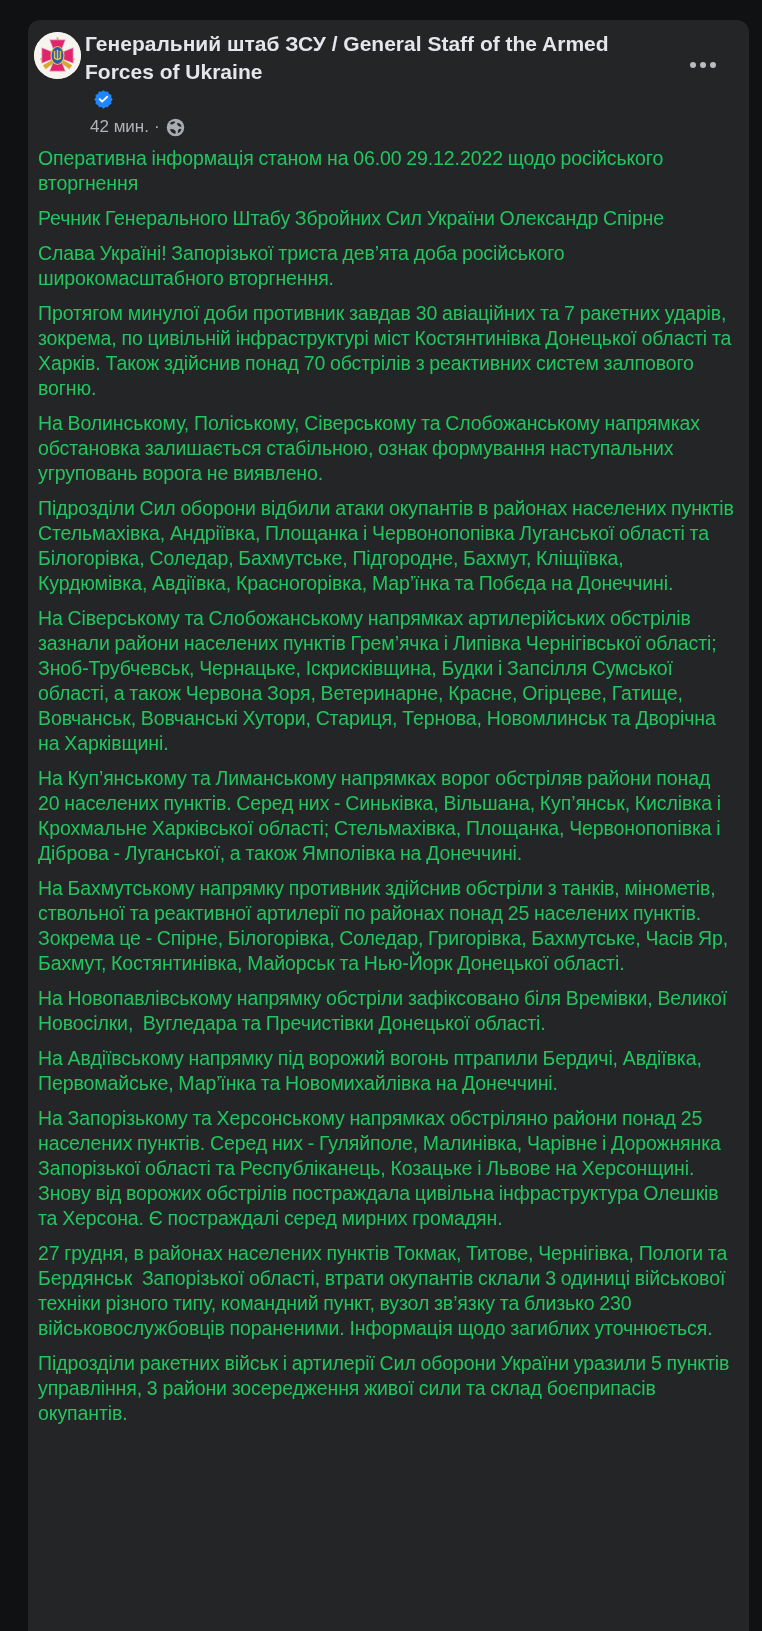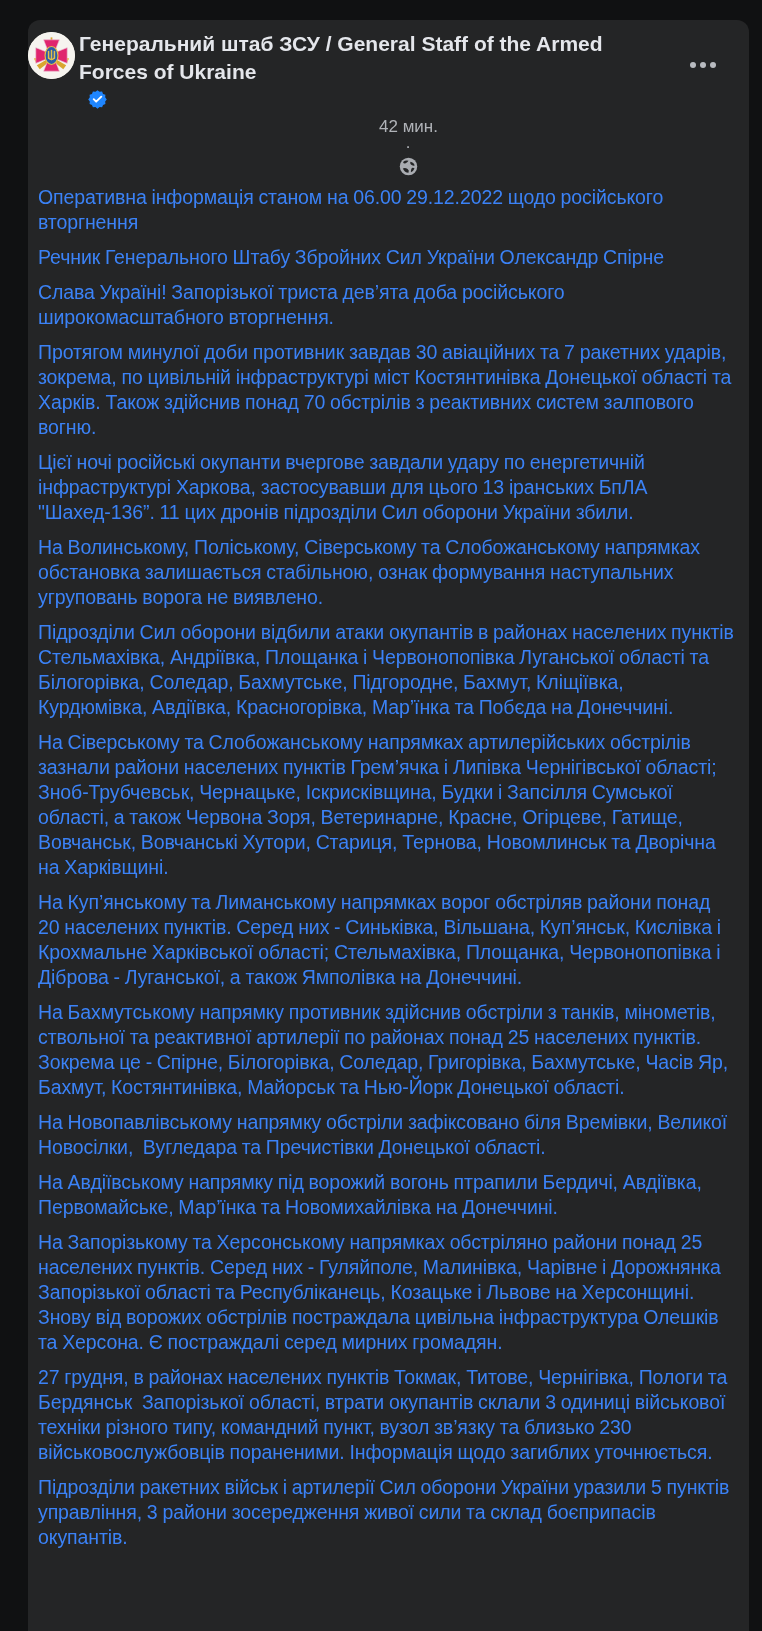--- a/index.html
+++ b/index.html
@@ -14,21 +14,21 @@
   .card {
     position: absolute;
     left: 28px; top: 20px;
     width: 721px; height: 1611px;
     background: #242526;
     border-radius: 12px 12px 0 0;
   }
   .post-header {
     display: flex;
     align-items: flex-start;
-    padding: 10px 16px 0 0;
+    padding: 10px 16px 0 6px;
     position: relative;
   }
   .avatar {
     flex: 0 0 auto;
     width: 47px; height: 47px;
     border-radius: 50%;
     overflow: hidden;
     margin-top: 2px;
     cursor: pointer;
     background: #f6f4ef;
@@ -45,21 +45,20 @@
   }
   .badge-row { margin: 4px 0 0 9px; height: 19px; }
   .verified-badge { display: inline-block; width: 19px; height: 19px; vertical-align: top; }
   .meta-row {
     margin: 8px 0 0 5px;
     display: flex;
     align-items: center;
     color: #b0b3b8;
     font-size: 17px;
     line-height: 20px;
-    flex-direction: column;
   }
   .meta-sep { margin: 0 6px 0 5px; }
   .globe-icon { display: inline-block; width: 19px; height: 19px; }
   .menu-btn {
     position: absolute;
     top: 30px; right: 24px;
     width: 44px; height: 30px;
     background: transparent;
     border: none;
     padding: 0;
@@ -72,21 +71,21 @@
   .menu-btn .dot-g {
     width: 6px; height: 6px;
     border-radius: 50%;
     background: #b8bbc0;
   }
   .post-body {
     padding: 9px 13px 0 10px;
   }
   .post-body p {
     margin: 0 0 10px 0;
-    color: #3b82f6;
+    color: #22c55e;
     font-size: 19.5px;
     line-height: 25px;
     letter-spacing: -0.1px;
     word-spacing: -0.5px;
   }
 </style>
 </head>
 <body>
 
 <div class="page">
@@ -155,21 +154,20 @@
         <span class="dot-g"></span>
         <span class="dot-g"></span>
       </button>
     </header>
 
     <div class="post-body">
         <p>Оперативна інформація станом на 06.00 29.12.2022 щодо російського вторгнення</p>
         <p>Речник Генерального Штабу Збройних Сил України Олександр Спірне</p>
         <p>Слава Україні! Запорізької триста дев’ята доба російського широкомасштабного вторгнення.</p>
         <p>Протягом минулої доби противник завдав 30 авіаційних та 7 ракетних ударів, зокрема, по цивільній інфраструктурі міст Костянтинівка Донецької області та Харків. Також здійснив понад 70 обстрілів з реактивних систем залпового вогню.</p>
-        <p>Цієї ночі російські окупанти вчергове завдали удару по енергетичній інфраструктурі Харкова, застосувавши для цього 13 іранських БпЛА "Шахед-136”. 11 цих дронів підрозділи Сил оборони України збили.</p>
         <p>На Волинському, Поліському, Сіверському та Слобожанському напрямках обстановка залишається стабільною, ознак формування наступальних угруповань ворога не виявлено.</p>
         <p>Підрозділи Сил оборони відбили атаки окупантів в районах населених пунктів Стельмахівка, Андріївка, Площанка і Червонопопівка Луганської області та Білогорівка, Соледар, Бахмутське, Підгородне, Бахмут, Кліщіївка, Курдюмівка, Авдіївка, Красногорівка, Мар’їнка та Побєда на Донеччині.</p>
         <p>На Сіверському та Слобожанському напрямках артилерійських обстрілів зазнали райони населених пунктів Грем’ячка і Липівка Чернігівської області; Зноб-Трубчевськ, Чернацьке, Іскрисківщина, Будки і Запсілля Сумської області, а також Червона Зоря, Ветеринарне, Красне, Огірцеве, Гатище, Вовчанськ, Вовчанські Хутори, Стариця, Тернова, Новомлинськ та Дворічна на Харківщині.</p>
         <p>На Куп’янському та Лиманському напрямках ворог обстріляв райони понад 20 населених пунктів. Серед них - Синьківка, Вільшана, Куп’янськ, Кислівка і Крохмальне Харківської області; Стельмахівка, Площанка, Червонопопівка і Діброва - Луганської, а також Ямполівка на Донеччині.</p>
         <p>На Бахмутському напрямку противник здійснив обстріли з танків, мінометів, ствольної та реактивної артилерії по районах понад 25 населених пунктів. Зокрема це - Спірне, Білогорівка, Соледар, Григорівка, Бахмутське, Часів Яр, Бахмут, Костянтинівка, Майорськ та Нью-Йорк Донецької області.</p>
         <p>На Новопавлівському напрямку обстріли зафіксовано біля Времівки, Великої Новосілки,&nbsp; Вугледара та Пречистівки Донецької області.</p>
         <p>На Авдіївському напрямку під ворожий вогонь птрапили Бердичі, Авдіївка, Первомайське, Мар’їнка та Новомихайлівка на Донеччині.</p>
         <p>На Запорізькому та Херсонському напрямках обстріляно райони понад 25 населених пунктів. Серед них - Гуляйполе, Малинівка, Чарівне і Дорожнянка Запорізької області та Республіканець, Козацьке і Львове на Херсонщині. Знову від ворожих обстрілів постраждала цивільна інфраструктура Олешків та Херсона. Є постраждалі серед мирних громадян.</p>
         <p>27 грудня, в районах населених пунктів Токмак, Титове, Чернігівка, Пологи та Бердянськ&nbsp; Запорізької області, втрати окупантів склали 3 одиниці військової техніки різного типу, командний пункт, вузол зв’язку та близько 230 військовослужбовців пораненими. Інформація щодо загиблих уточнюється.</p>
         <p>Підрозділи ракетних військ і артилерії Сил оборони України уразили 5 пунктів управління, 3 райони зосередження живої сили та склад боєприпасів окупантів.</p>

